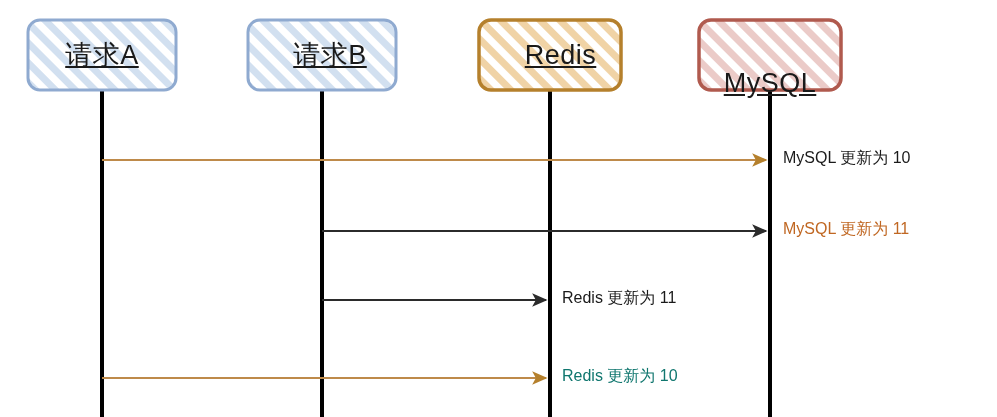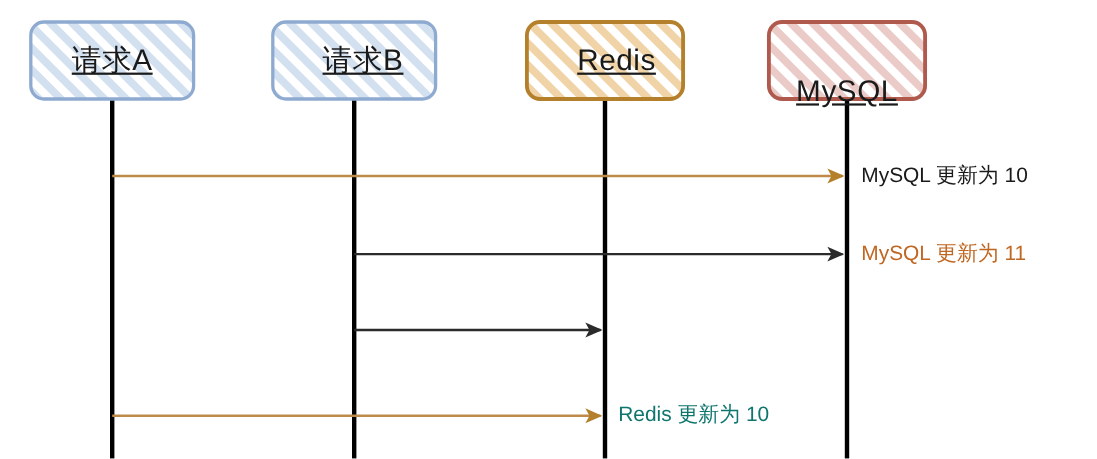--- a/index.html
+++ b/index.html
@@ -31,21 +31,21 @@
     justify-content: center;
     font-size: 27px;
     color: #1a1a1a;
     letter-spacing: 0.5px;
     white-space: nowrap;
     pointer-events: none;
     text-decoration: underline;
   }
   .msg-label {
     position: absolute;
-    font-size: 19px;
+    font-size: 16px;
     white-space: nowrap;
     line-height: 1;
   }
 </style>
 </head>
 <body>
 
 <div id="canvas">
 
   <svg id="diagram-svg" viewBox="0 0 997 417" xmlns="http://www.w3.org/2000/svg">
@@ -93,15 +93,16 @@
     </g>
   </svg>
 
   <div class="actor-label" style="left:28px; top:20px; width:148px; height:70px;">请求A</div>
   <div class="actor-label" style="left:248px; top:20px; width:164px; height:70px;">请求B</div>
   <div class="actor-label" style="left:479px; top:20px; width:163px; height:70px;">Redis</div>
   <div class="actor-label" style="left:699px; top:20px; width:142px; height:70px;margin-top:28px;">MySQL</div>
 
   <div class="msg-label" style="left:783px; top:150px; color:#1a1a1a;">MySQL 更新为 10</div>
   <div class="msg-label" style="left:783px; top:221px; color:#C06722;">MySQL 更新为 11</div>
+  <div class="msg-label" style="left:562px; top:290px; color:#1a1a1a;">Redis 更新为 11</div>
   <div class="msg-label" style="left:562px; top:368px; color:#0f766e;">Redis 更新为 10</div>
 
 </div>
 
 </body></html>

